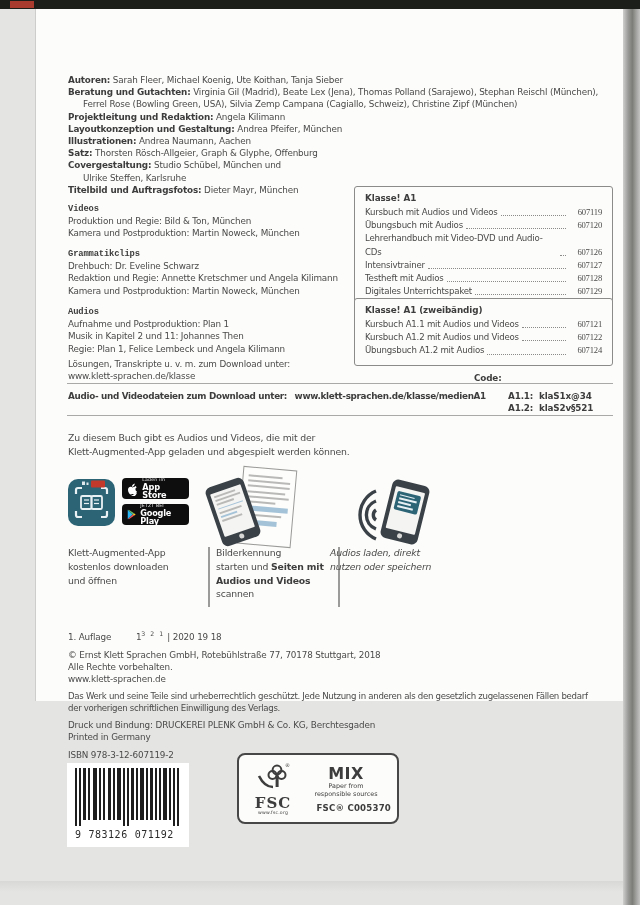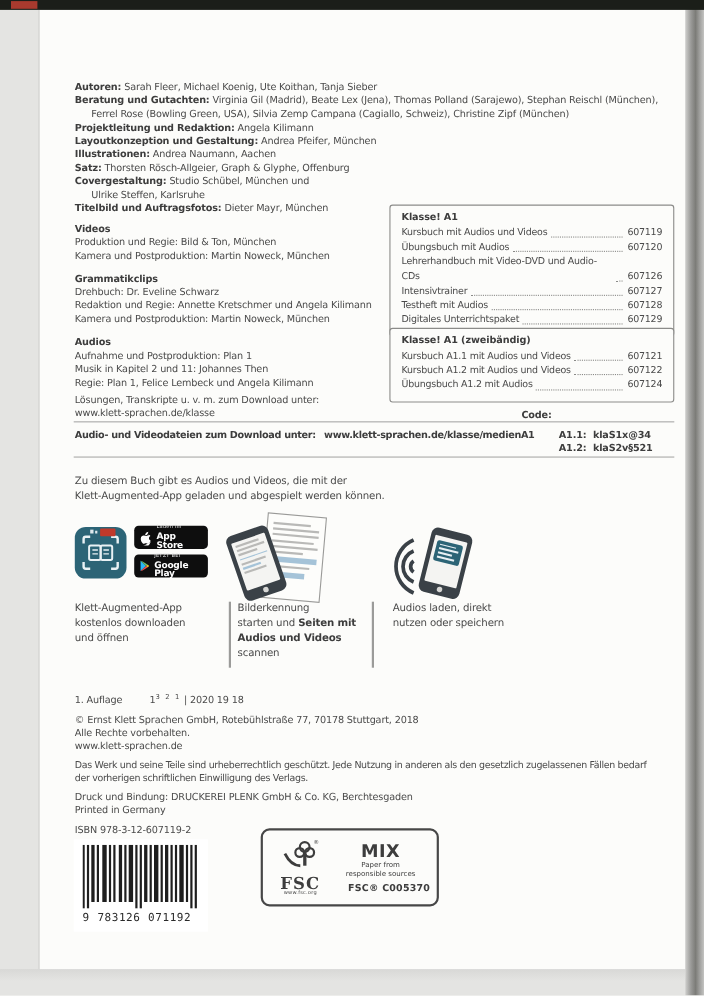--- a/index.html
+++ b/index.html
@@ -9,35 +9,35 @@
     font-family:"DejaVu Sans", sans-serif;
     color:#474747;
   }
   
   .scan-top{position:absolute;left:0;top:0;width:640px;height:9px;background:#1b1e19;z-index:5;}
   .red-mark{position:absolute;left:10px;top:1px;width:24px;height:7px;background:#a93a2e;z-index:6;}
   .right-shadow{position:absolute;top:0;right:0;width:17px;height:905px;z-index:4;
     background:linear-gradient(90deg,#cfcfcd 0,#9a9a98 30%,#7c7c78 55%,#a8a8a6 82%,#c4c4c2 100%);}
   .bottom-strip{position:absolute;left:0;top:881px;width:623px;height:24px;
     background:linear-gradient(180deg,#d8d8d6 0,#e4e4e2 45%);}
-  .page{position:absolute;left:36px;top:9px;width:587px;height:872px;background:#fcfcfa;
+  .page{position:absolute;left:36px;top:9px;width:587px;height:692px;background:#fcfcfa;
     box-shadow:-1px 0 0 #cdcdcb;}
   
   .t{position:absolute;font-size:8.8px;line-height:12.2px;letter-spacing:-0.15px;white-space:nowrap;color:#4a4a4a;}
   .b{font-weight:bold;color:#3d3d3d;}
-  .sec .h{font-weight:bold;color:#3d3d3d;}
+  .sec .h{font-weight:bold;color:#3d3d3d;font-family:Liberation Mono, monospace;}
   .credits div{height:12.2px;}
   .ind{padding-left:15px;}
   
   .pbox{position:absolute;left:318px;width:259px;border:1.5px solid #8b8b89;border-radius:3px;
     background:#fcfcfa;padding:6px 10px 7px 10px;box-sizing:border-box;}
   .pbox .title{font-weight:bold;font-size:8.8px;color:#3d3d3d;letter-spacing:-0.1px;margin-bottom:3px;}
   .prow{display:flex;align-items:flex-end;font-size:8.6px;letter-spacing:-0.2px;line-height:13.2px;color:#4a4a4a;}
   .prow .leader{flex:1;border-bottom:1.5px dotted #8a8a88;margin:0 3px 3px 3px;min-width:6px;}
-  .prow .code{width:33px;text-align:right;}
+  .prow .code{width:33px;text-align:right;font-family:Liberation Serif, serif;}
   
   .rule{position:absolute;left:31px;width:546px;height:1px;background:#a9a9a7;}
   .dl-label{font-weight:bold;color:#3d3d3d;}
   
   .appicon{position:absolute;left:32px;top:470px;width:47px;height:47px;border-radius:10px;background:#2c6476;}
   .appicon svg{position:absolute;left:0;top:0;}
   .badge{position:absolute;left:86px;width:67px;height:21px;background:#0e0e0e;border-radius:4px;
     display:flex;align-items:center;padding:0 5px;box-sizing:border-box;color:#fff;}
   .badge .bt{margin-left:4px;line-height:1;}
   .badge .pre{display:block;font-size:4.6px;letter-spacing:0.2px;color:#e8e8e8;}
@@ -279,21 +279,21 @@
     <div>und öffnen</div>
   </div>
   <div class="vdiv" style="left:172px;"></div>
   <div class="cap" style="left:180px;">
     <div>Bilderkennung</div>
     <div><span>starten und </span><span class="b">Seiten mit</span></div>
     <div class="b">Audios und Videos</div>
     <div>scannen</div>
   </div>
   <div class="vdiv" style="left:302px;"></div>
-  <div class="cap" style="left:321px;">
+  <div class="cap" style="left:294px;font-style:italic;">
     <div>Audios laden, direkt</div>
     <div>nutzen oder speichern</div>
   </div>
 
   <div class="t" style="left:32px;top:619px;">
     <span>1. Auflage</span>
     <span style="margin-left:22px;"><span>1</span><span class="sup">3 2 1</span> <span>| 2020  19  18</span></span>
   </div>
 
   <div class="t" style="left:32px;top:640px;">

